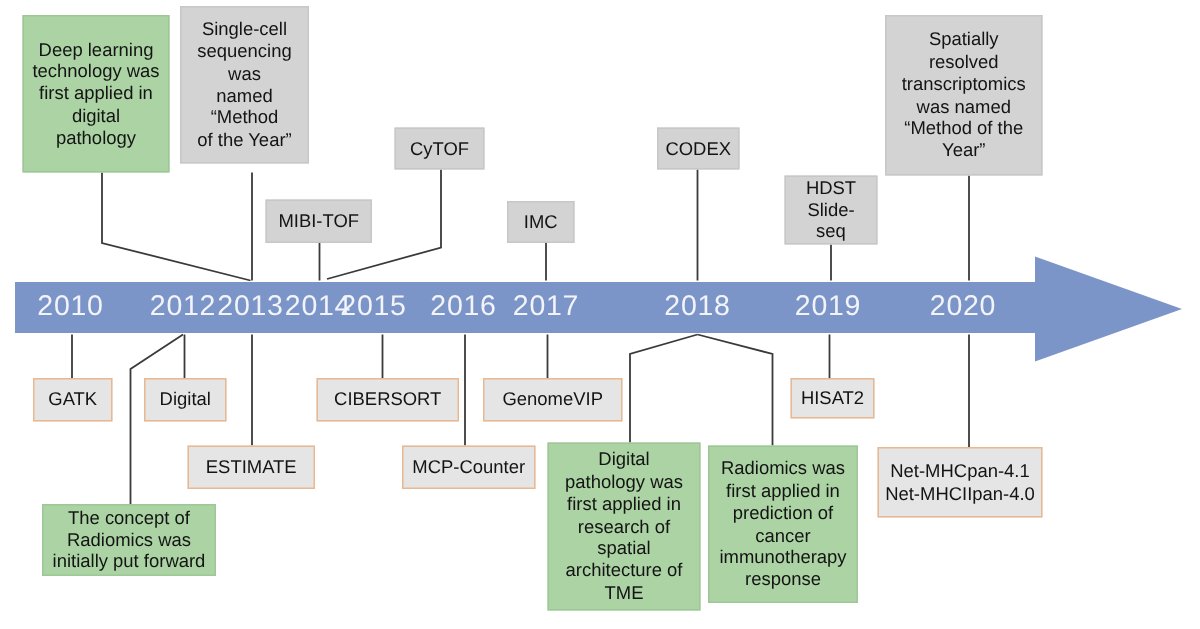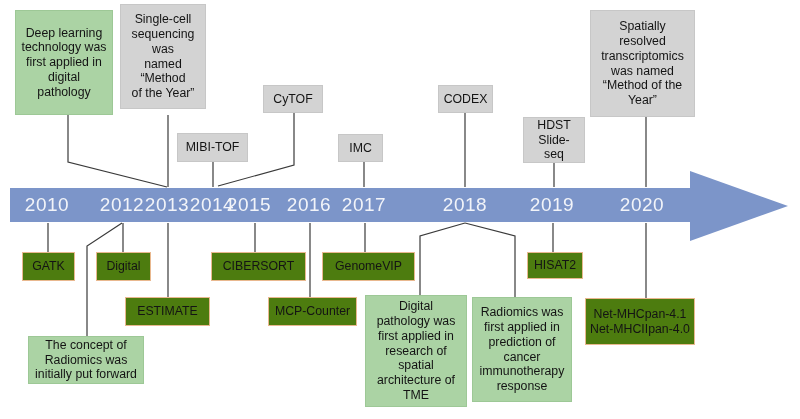--- a/index.html
+++ b/index.html
@@ -8,21 +8,21 @@
     font-family:"Liberation Sans", sans-serif;
   }
   #lines{position:absolute;left:0;top:0;width:800px;height:419px;}
   .box{
     position:absolute;box-sizing:border-box;display:flex;align-items:center;justify-content:center;
     text-align:center;white-space:pre-line;color:#141414;
     font:12.3px/14.8px "Liberation Sans", sans-serif;padding:1px 2px;
   }
   .gray  {background:#d3d3d3;border:1px solid #c7c7c7;}
   .green {background:#abd3a4;border:1px solid #9dc896;}
-  .orange{background:#4d7c0f;border:1px solid #e9b88f;}
+  .orange{background:#e5e5e5;border:1px solid #e9b88f;}
   .year{
     position:absolute;top:188px;height:34px;line-height:34px;transform:translateX(-50%);
     color:#f2f4f9;font-size:19px;letter-spacing:0.5px;
   }
 </style>
 </head>
 <body>
 
 <div id="canvas">
 

